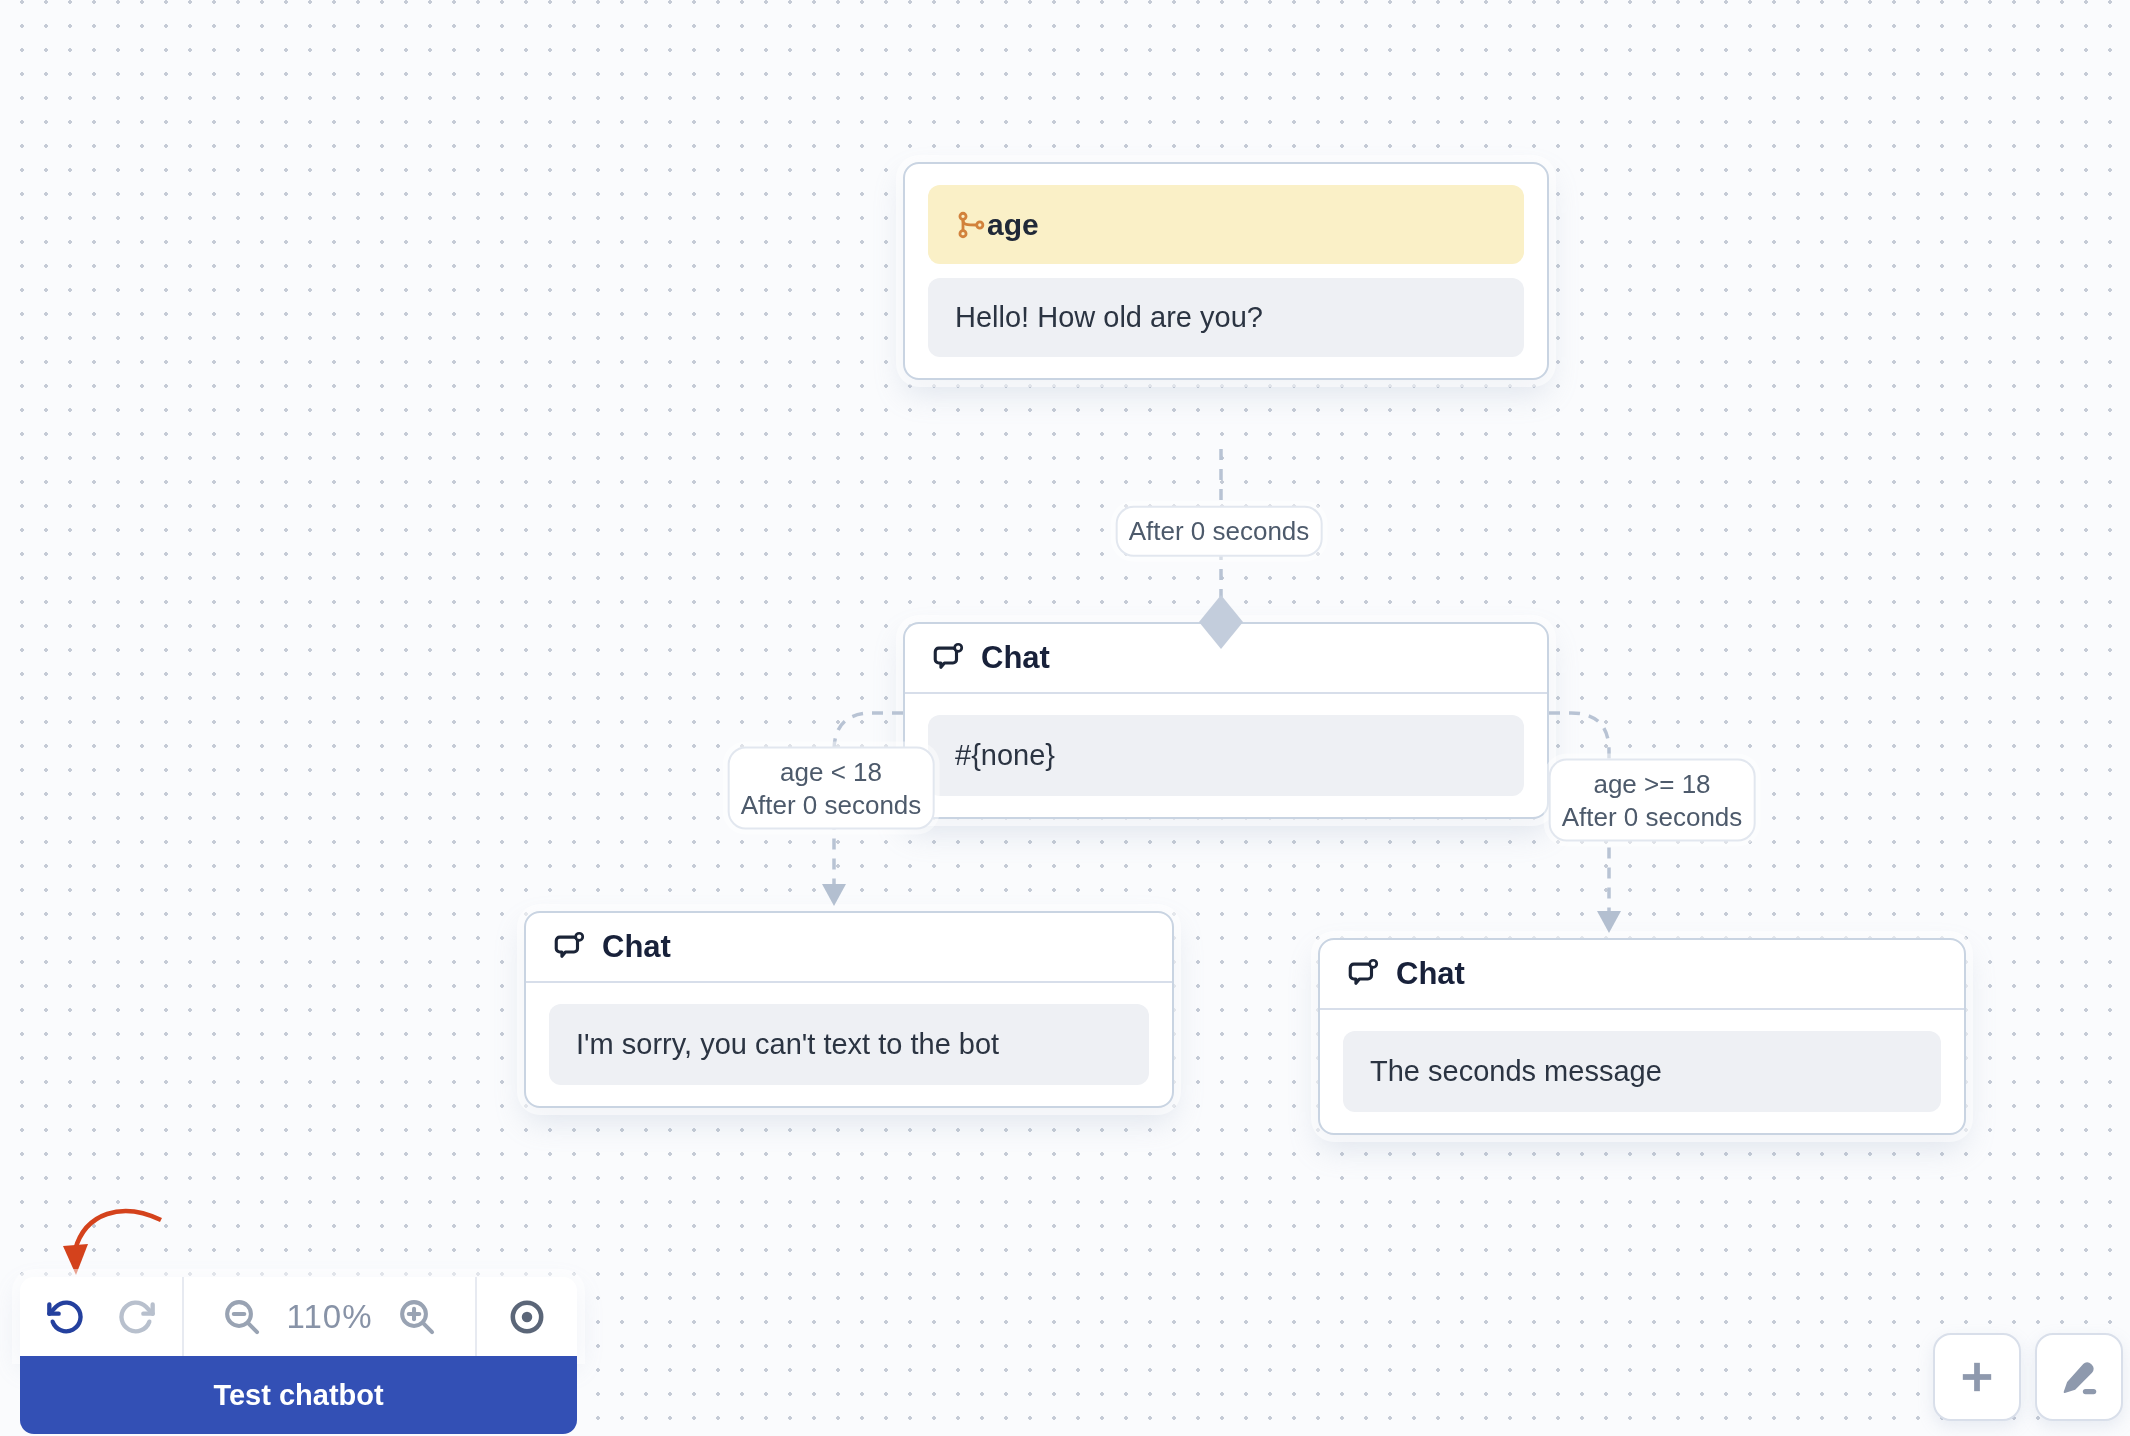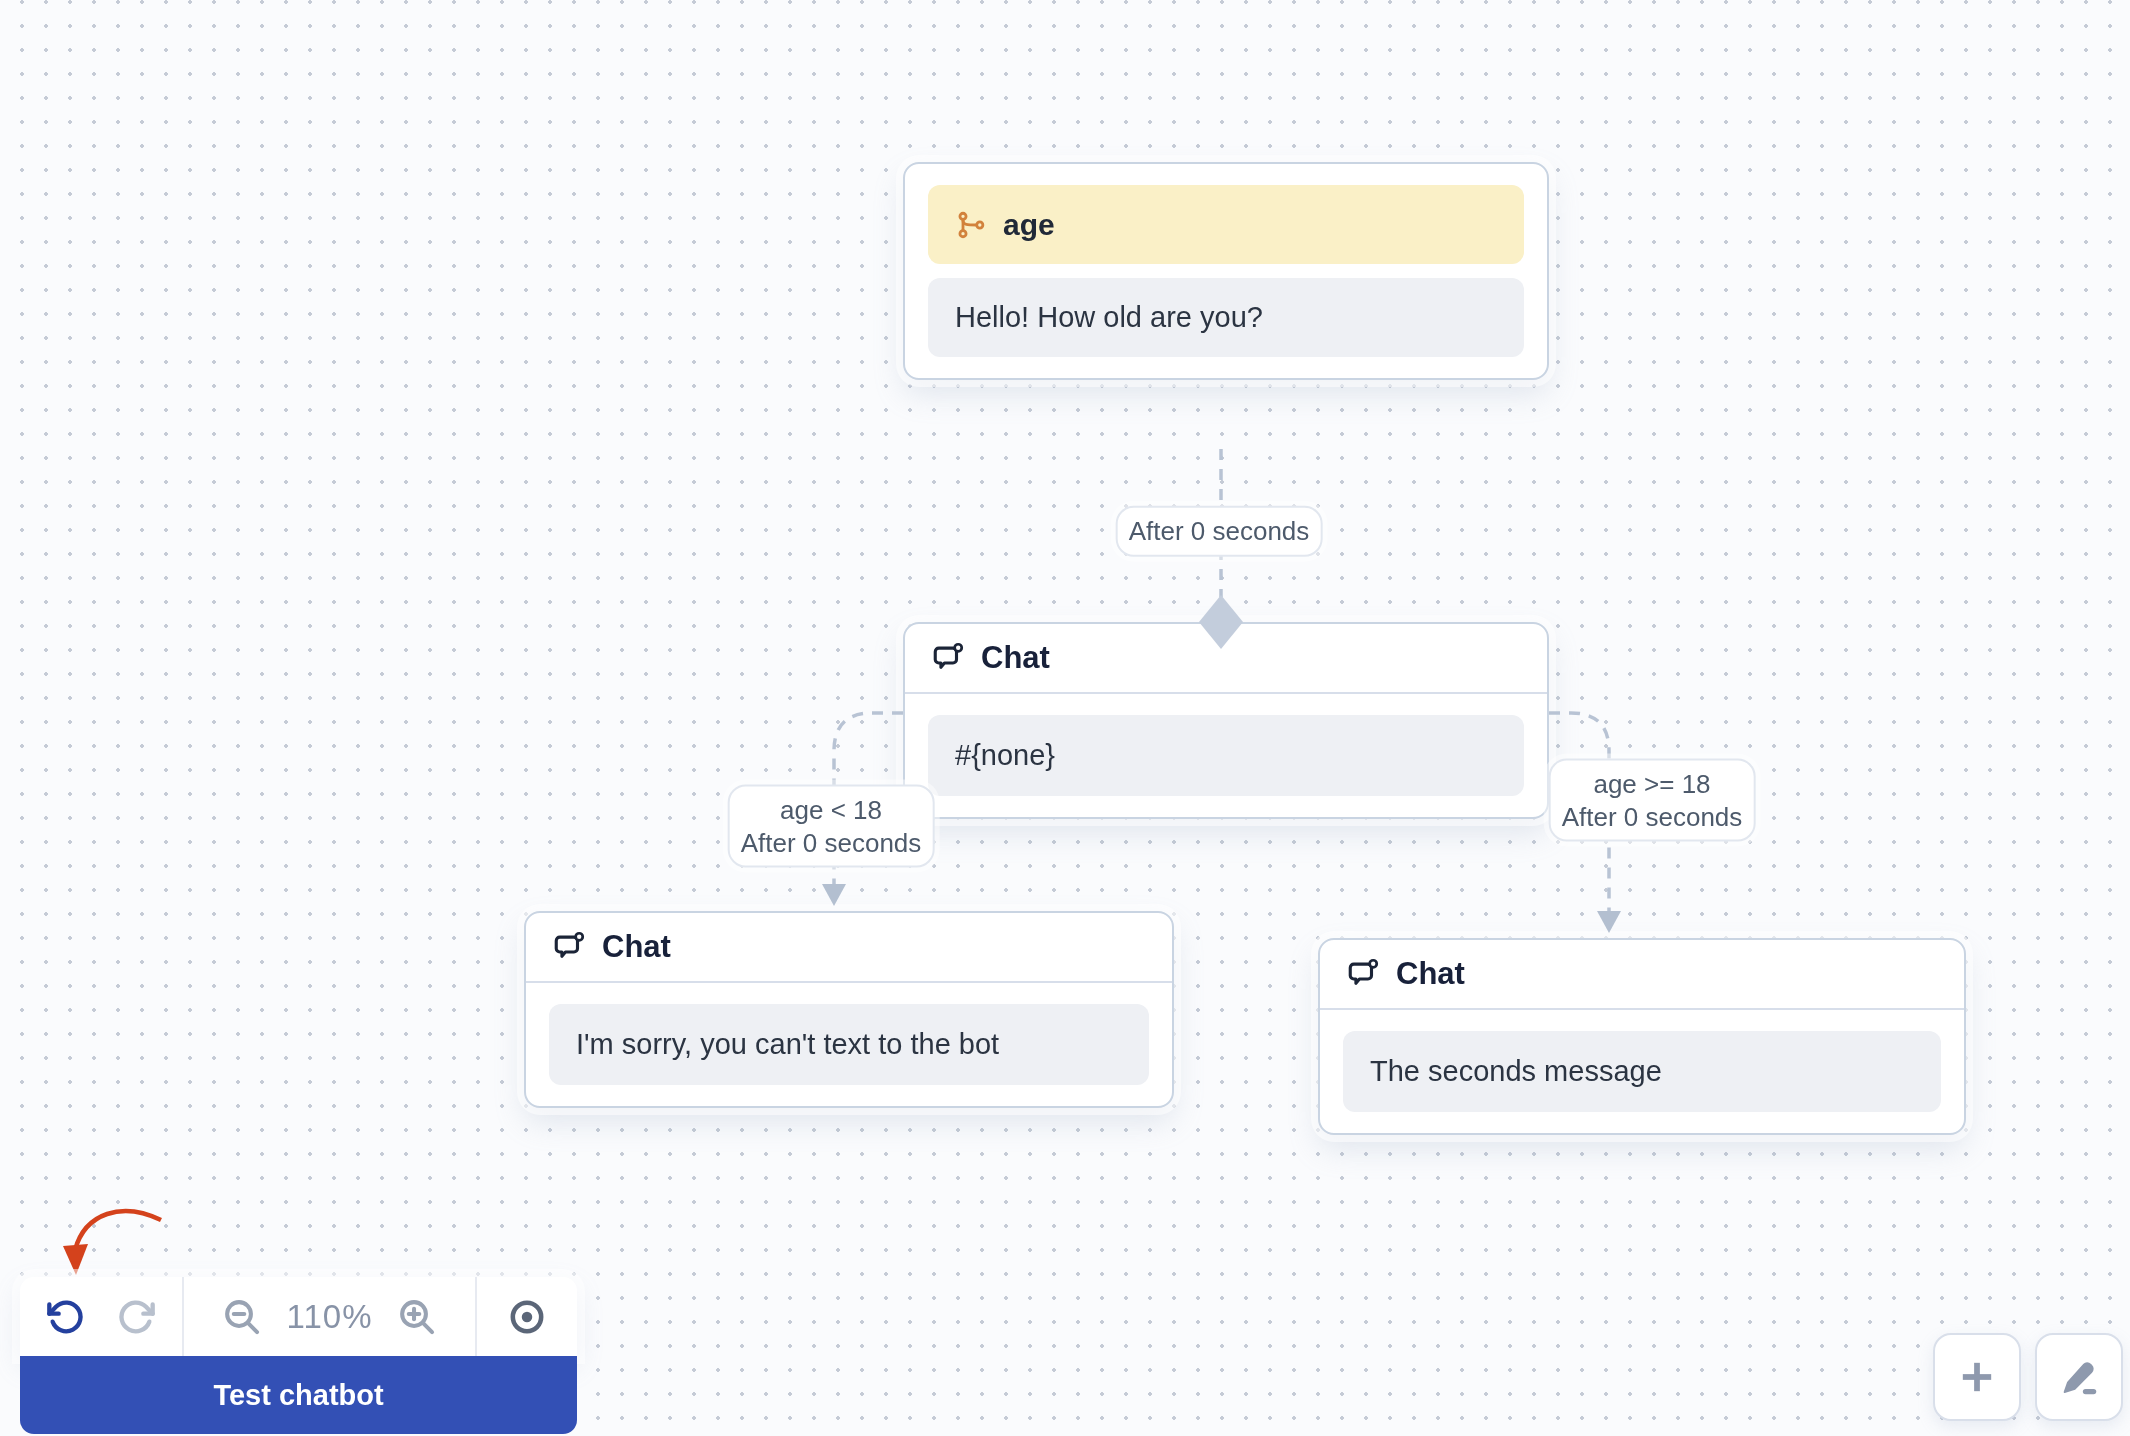--- a/index.html
+++ b/index.html
@@ -32,21 +32,21 @@
     font-size:31px; font-weight:bold; color:#18213a;
     border-bottom:2px solid #d7deea;
   }
   .node-header .hdr-icon { width:34px; height:34px; flex:0 0 auto; }
   .start-hdr {
     height:73px; background:#4BA74F; color:#ffffff;
     border-bottom:none; border-radius:13px 13px 0 0;
   }
   .node-body { display:flex; flex-direction:column; gap:14px; padding:21px 23px; }
   .row {
-    display:flex; align-items:center; gap:16px;
+    display:flex; align-items:center; 
     min-height:81px; padding:0 27px;
     border-radius:12px; font-size:29px; color:#2b3442;
   }
   .row.variable { background:#FAF0C7; font-weight:bold; color:#202938; font-size:30px; }
   .row.message  { background:#EEF0F4; }
   .row .row-icon { width:32px; height:32px; flex:0 0 auto; }
 
   #start-node  { left:903px;  top:162px; width:646px; }
   #start-node .row { min-height:79px; }
   #router-node { left:903px;  top:622px; width:646px; }
@@ -57,21 +57,21 @@
   .edge-label {
     position:absolute; transform:translate(-50%,-50%);
     background:#ffffff; border:2px solid #e2e7ef; border-radius:18px;
     padding:7px 11px; text-align:center; line-height:1.25;
     font-size:26px; color:#4d5a6b; white-space:nowrap;
     box-shadow:0 0 0 5px rgba(255,255,255,.45);
     z-index:40;
   }
   .edge-label span { display:block; }
   #label-start-router { left:1219px; top:531px; }
-  #label-router-left  { left:831px;  top:826px; }
+  #label-router-left  { left:831px;  top:788px; }
   #label-router-right { left:1652px; top:800px; }
 
   
   .toolbar {
     position:absolute; left:20px; top:1277px; width:557px; height:79px;
     background:#ffffff; border-radius:14px 14px 0 0;
     display:flex; align-items:stretch;
     box-shadow:0 0 0 8px rgba(255,255,255,.5), 0 10px 26px rgba(150,165,195,.22);
     z-index:50;
   }

